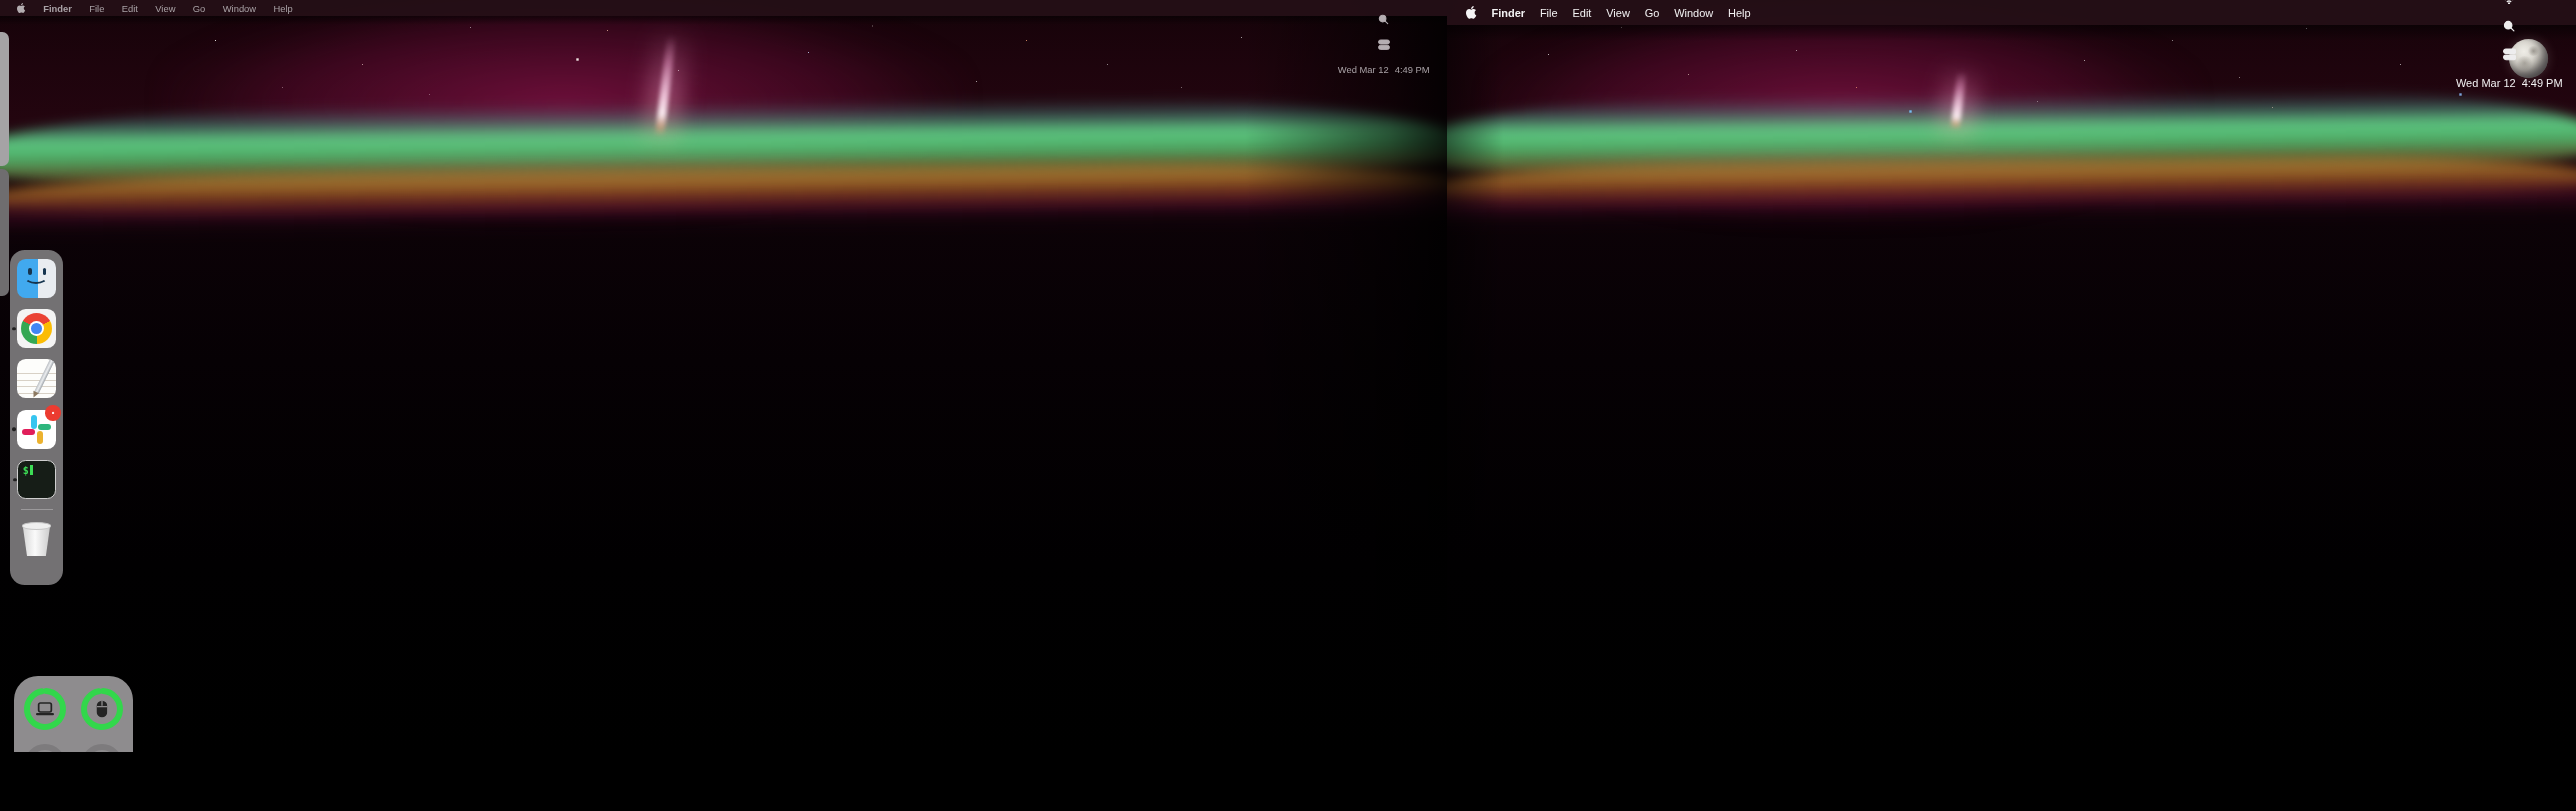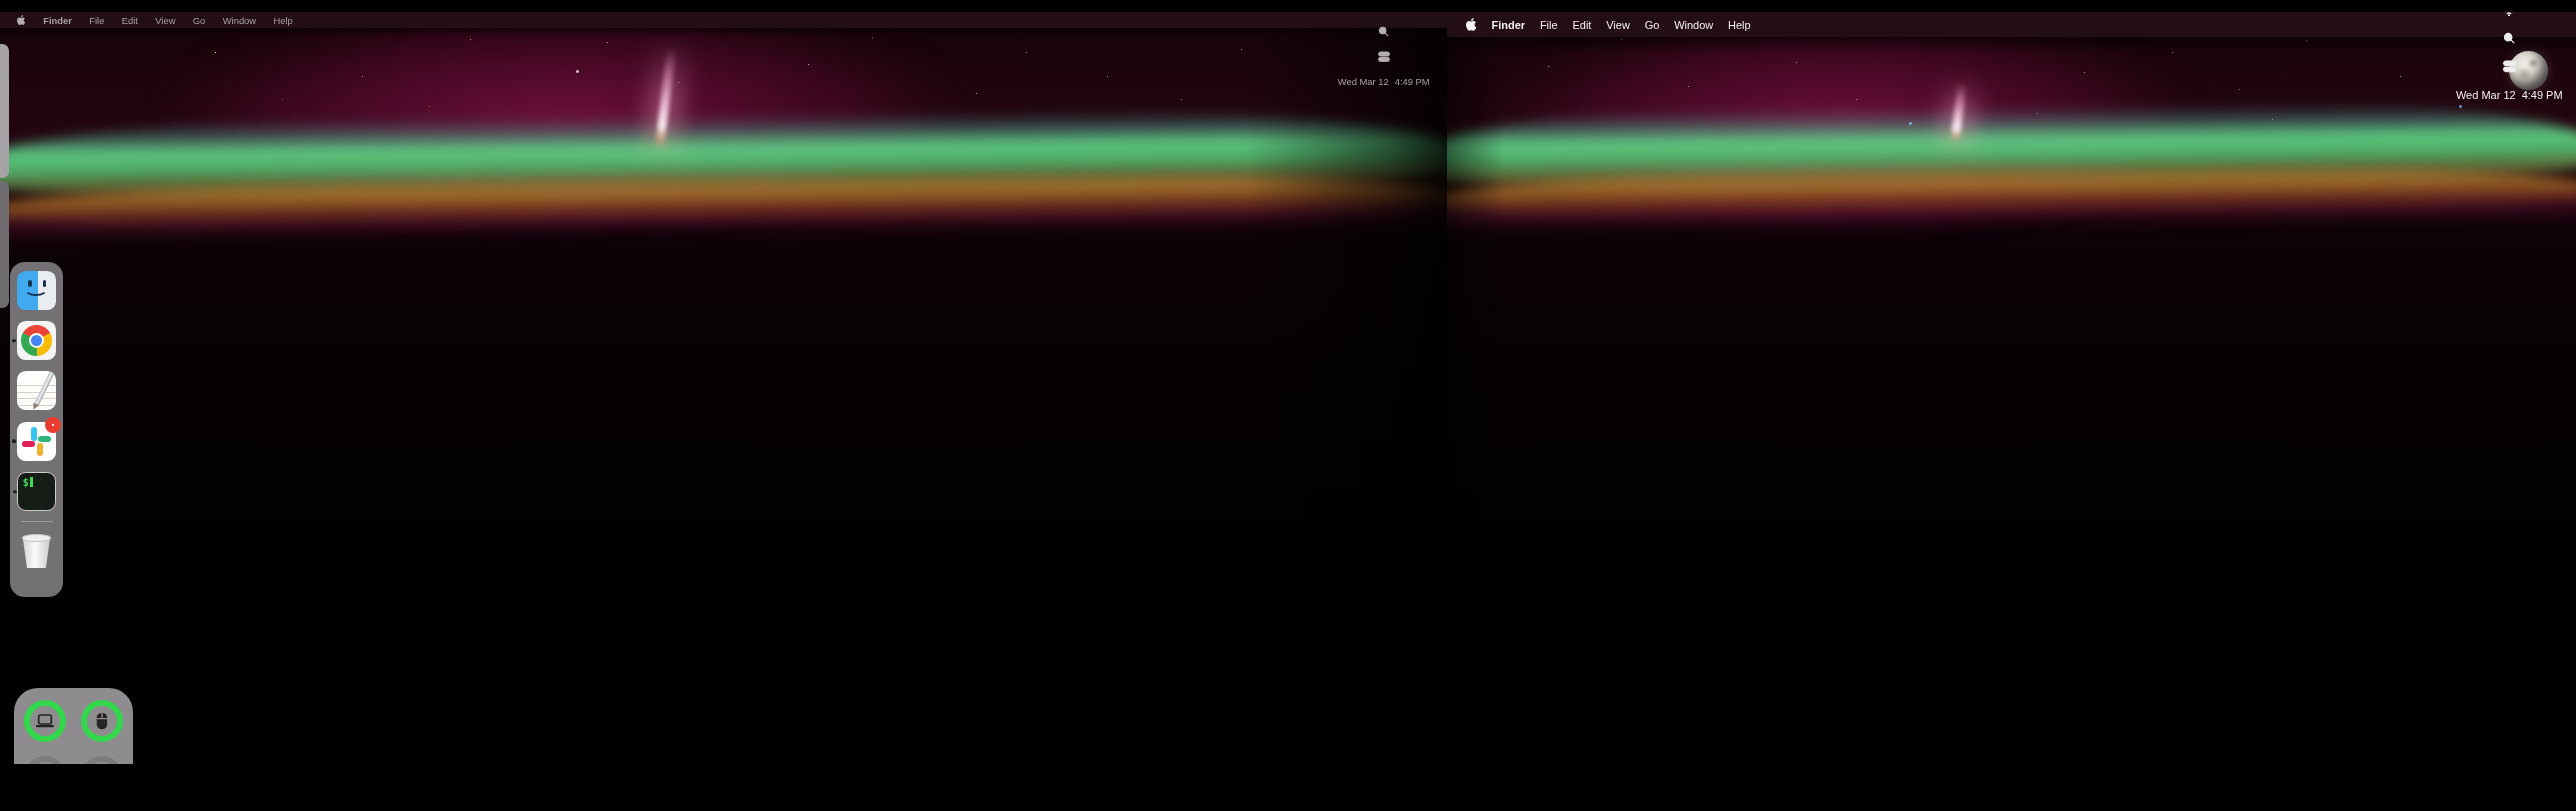--- a/index.html
+++ b/index.html
@@ -1,19 +1,19 @@
 <!DOCTYPE html>
 <html style="font-size:10.7px"><head>
 <meta charset="utf-8">
 <style>
   * { margin:0; padding:0; box-sizing:border-box; }
   html,body { width:2576px; height:812px; background:#000; overflow:hidden;
               font-family:"Liberation Sans", sans-serif; }
 
-  .screen { position:absolute; top:12px; height:752px; overflow:hidden; }
+  .screen { position:absolute; top:0; height:752px; overflow:hidden; }
   .screen.left  { left:0;     width:1447px; }
   .screen.right { left:1447px; width:1129px; }
 
   
   .wp { position:absolute; inset:0; overflow:hidden;
         background:linear-gradient(180deg,#150309 0%,#1e040d 9%,#23050f 16%,#18030b 23%,#0c0207 29%,#060104 48%,#010001 75%,#000 100%); }
   .glow-magenta { position:absolute; filter:blur(9.4px);
         background:radial-gradient(ellipse at 50% 50%, rgba(178,24,98,.52) 0%, rgba(130,15,70,.30) 48%, rgba(80,8,40,.12) 66%, transparent 75%); }
   .left  .glow-magenta { left:161px; top:-6.7px; width:805px; height:221px; }
   .right .glow-magenta { left:40px;  top:0;     width:711px; height:221px; }

